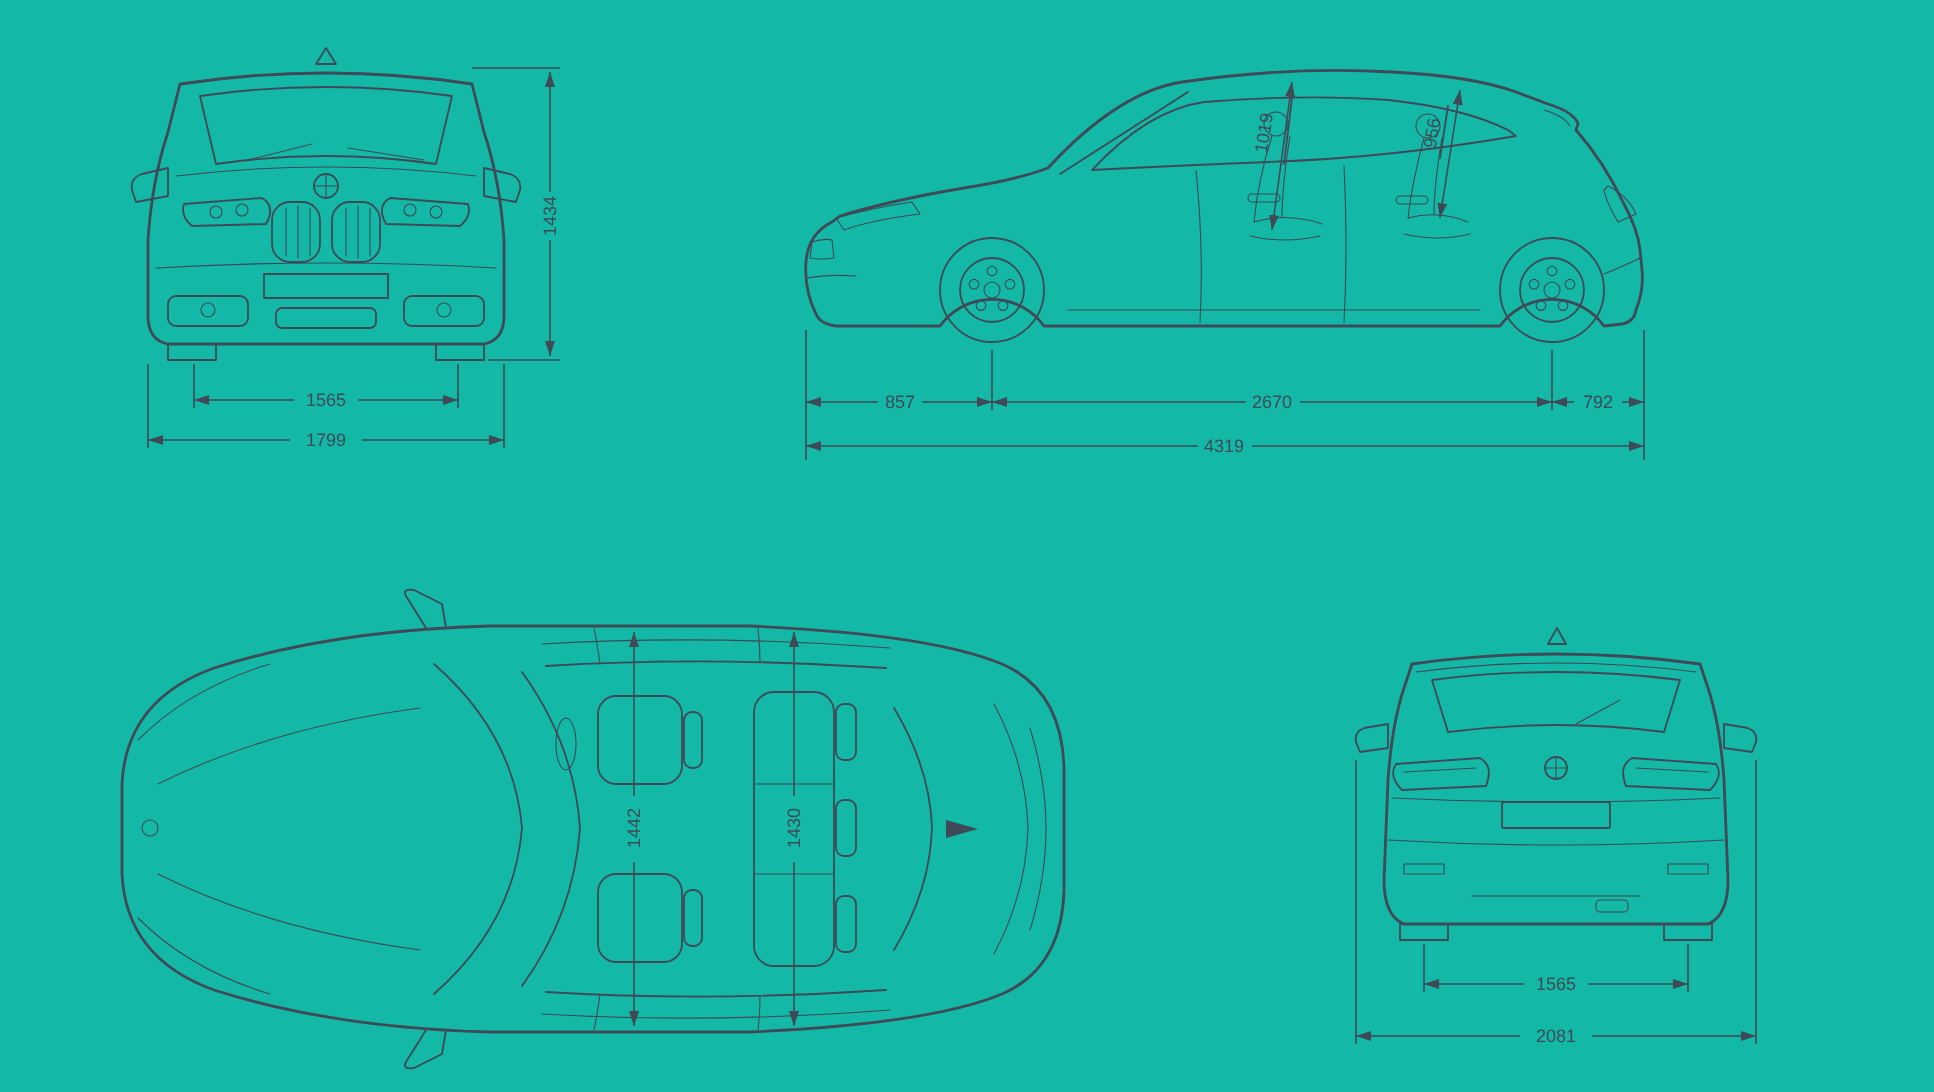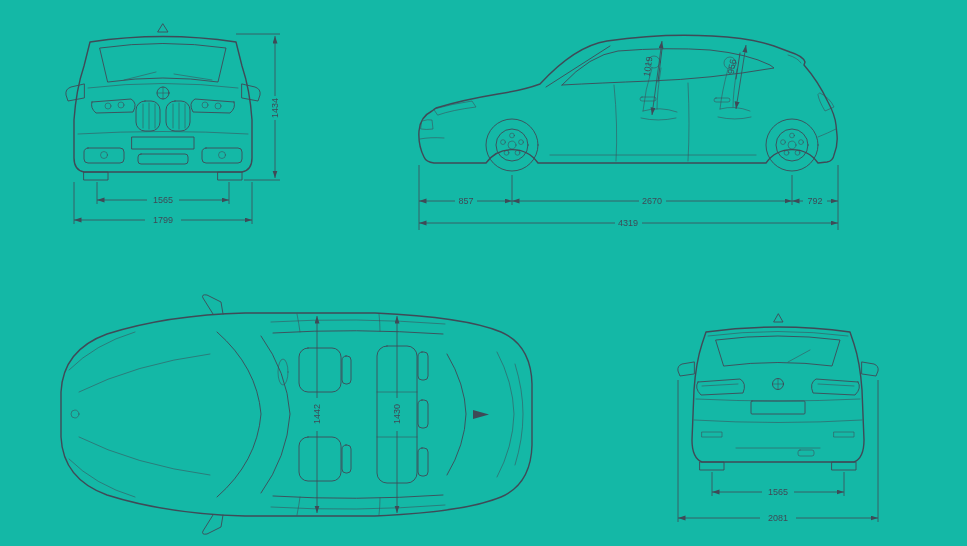--- a/index.html
+++ b/index.html
@@ -73,21 +73,21 @@
         <text class="dimtxt" x="135" y="195" text-anchor="middle">1565</text>
 
         <path class="dim" d="M 46,174 V 216 M 224,174 V 216"></path>
         <path class="dim" d="M 46,212 H 117" marker-start="url(#fv-a)"></path>
         <path class="dim" d="M 153,212 H 224" marker-end="url(#fv-a)"></path>
         <text class="dimtxt" x="135" y="215" text-anchor="middle">1799</text>
       </g>
     </svg>
   </div>
 
-  <div class="view" style="left:400px;top:5px;">
+  <div class="view" style="left:384px;top:5px;">
     <svg width="500" height="230" viewBox="0 0 500 230">
       <defs>
         <marker id="sv-a" markerUnits="userSpaceOnUse" markerWidth="9" markerHeight="7" refX="7.5" refY="2.5" orient="auto-start-reverse">
           <path d="M0,0 L7.5,2.5 L0,5 Z" fill="#3f4a57"></path>
         </marker>
       </defs>
 
       <g>
         <path class="outline" d="M 24,152 Q 18,140 19,126 Q 20,112 32,106 L 36,103 Q 62,95 98,89 Q 124,85 140,79 Q 175,41 207,36 Q 262,28 312,31 Q 352,33 374,41 L 390,47 Q 403,51 405,57 L 404,60 Q 418,76 428,97 Q 435,110 436,120 L 437,130 Q 438,140 434,150 Q 433,156 427,157 L 418,158 A 32 32 0 0 0 366,158 L 138,158 A 32 32 0 0 0 86,158 L 34,158 Q 26,157 24,152 Z"></path>
         <path class="ln" d="M 146,82 L 210,41"></path>

